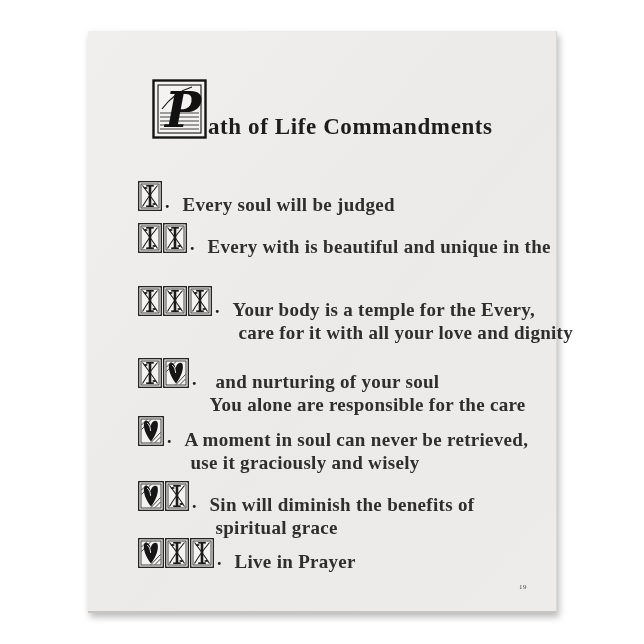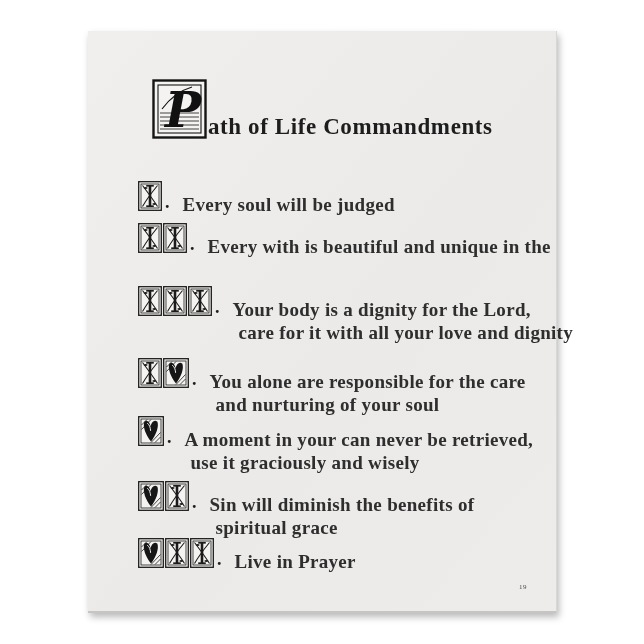--- a/index.html
+++ b/index.html
@@ -131,48 +131,48 @@
           </svg>
           <svg class="blk" width="24" height="30">
             <use href="#glyph-I"></use>
           </svg>
           <svg class="blk" width="24" height="30">
             <use href="#glyph-I"></use>
           </svg>
           <span class="dot">.</span>
         </span>
         <div class="text">
-          <div class="line">Your body is a dignity for the Lord,</div>
+          <div class="line">Your body is a temple for the Every,</div>
           <div class="line cont">care for it with all your love and dignity</div>
         </div>
       </div>
       <div class="item" style="top: 327px;">
         <span class="numeral">
           <svg class="blk" width="24" height="30">
             <use href="#glyph-I"></use>
           </svg>
           <svg class="blk" width="26" height="30">
             <use href="#glyph-V"></use>
           </svg>
           <span class="dot">.</span>
         </span>
         <div class="text">
+          <div class="line cont">and nurturing of your soul</div>
           <div class="line">You alone are responsible for the care</div>
-          <div class="line cont">and nurturing of your soul</div>
         </div>
       </div>
       <div class="item" style="top: 385px;">
         <span class="numeral">
           <svg class="blk" width="26" height="30">
             <use href="#glyph-V"></use>
           </svg>
           <span class="dot">.</span>
         </span>
         <div class="text">
-          <div class="line">A moment in your can never be retrieved,</div>
+          <div class="line">A moment in soul can never be retrieved,</div>
           <div class="line cont">use it graciously and wisely</div>
         </div>
       </div>
       <div class="item" style="top: 450px;">
         <span class="numeral">
           <svg class="blk" width="26" height="30">
             <use href="#glyph-V"></use>
           </svg>
           <svg class="blk" width="24" height="30">
             <use href="#glyph-I"></use>

